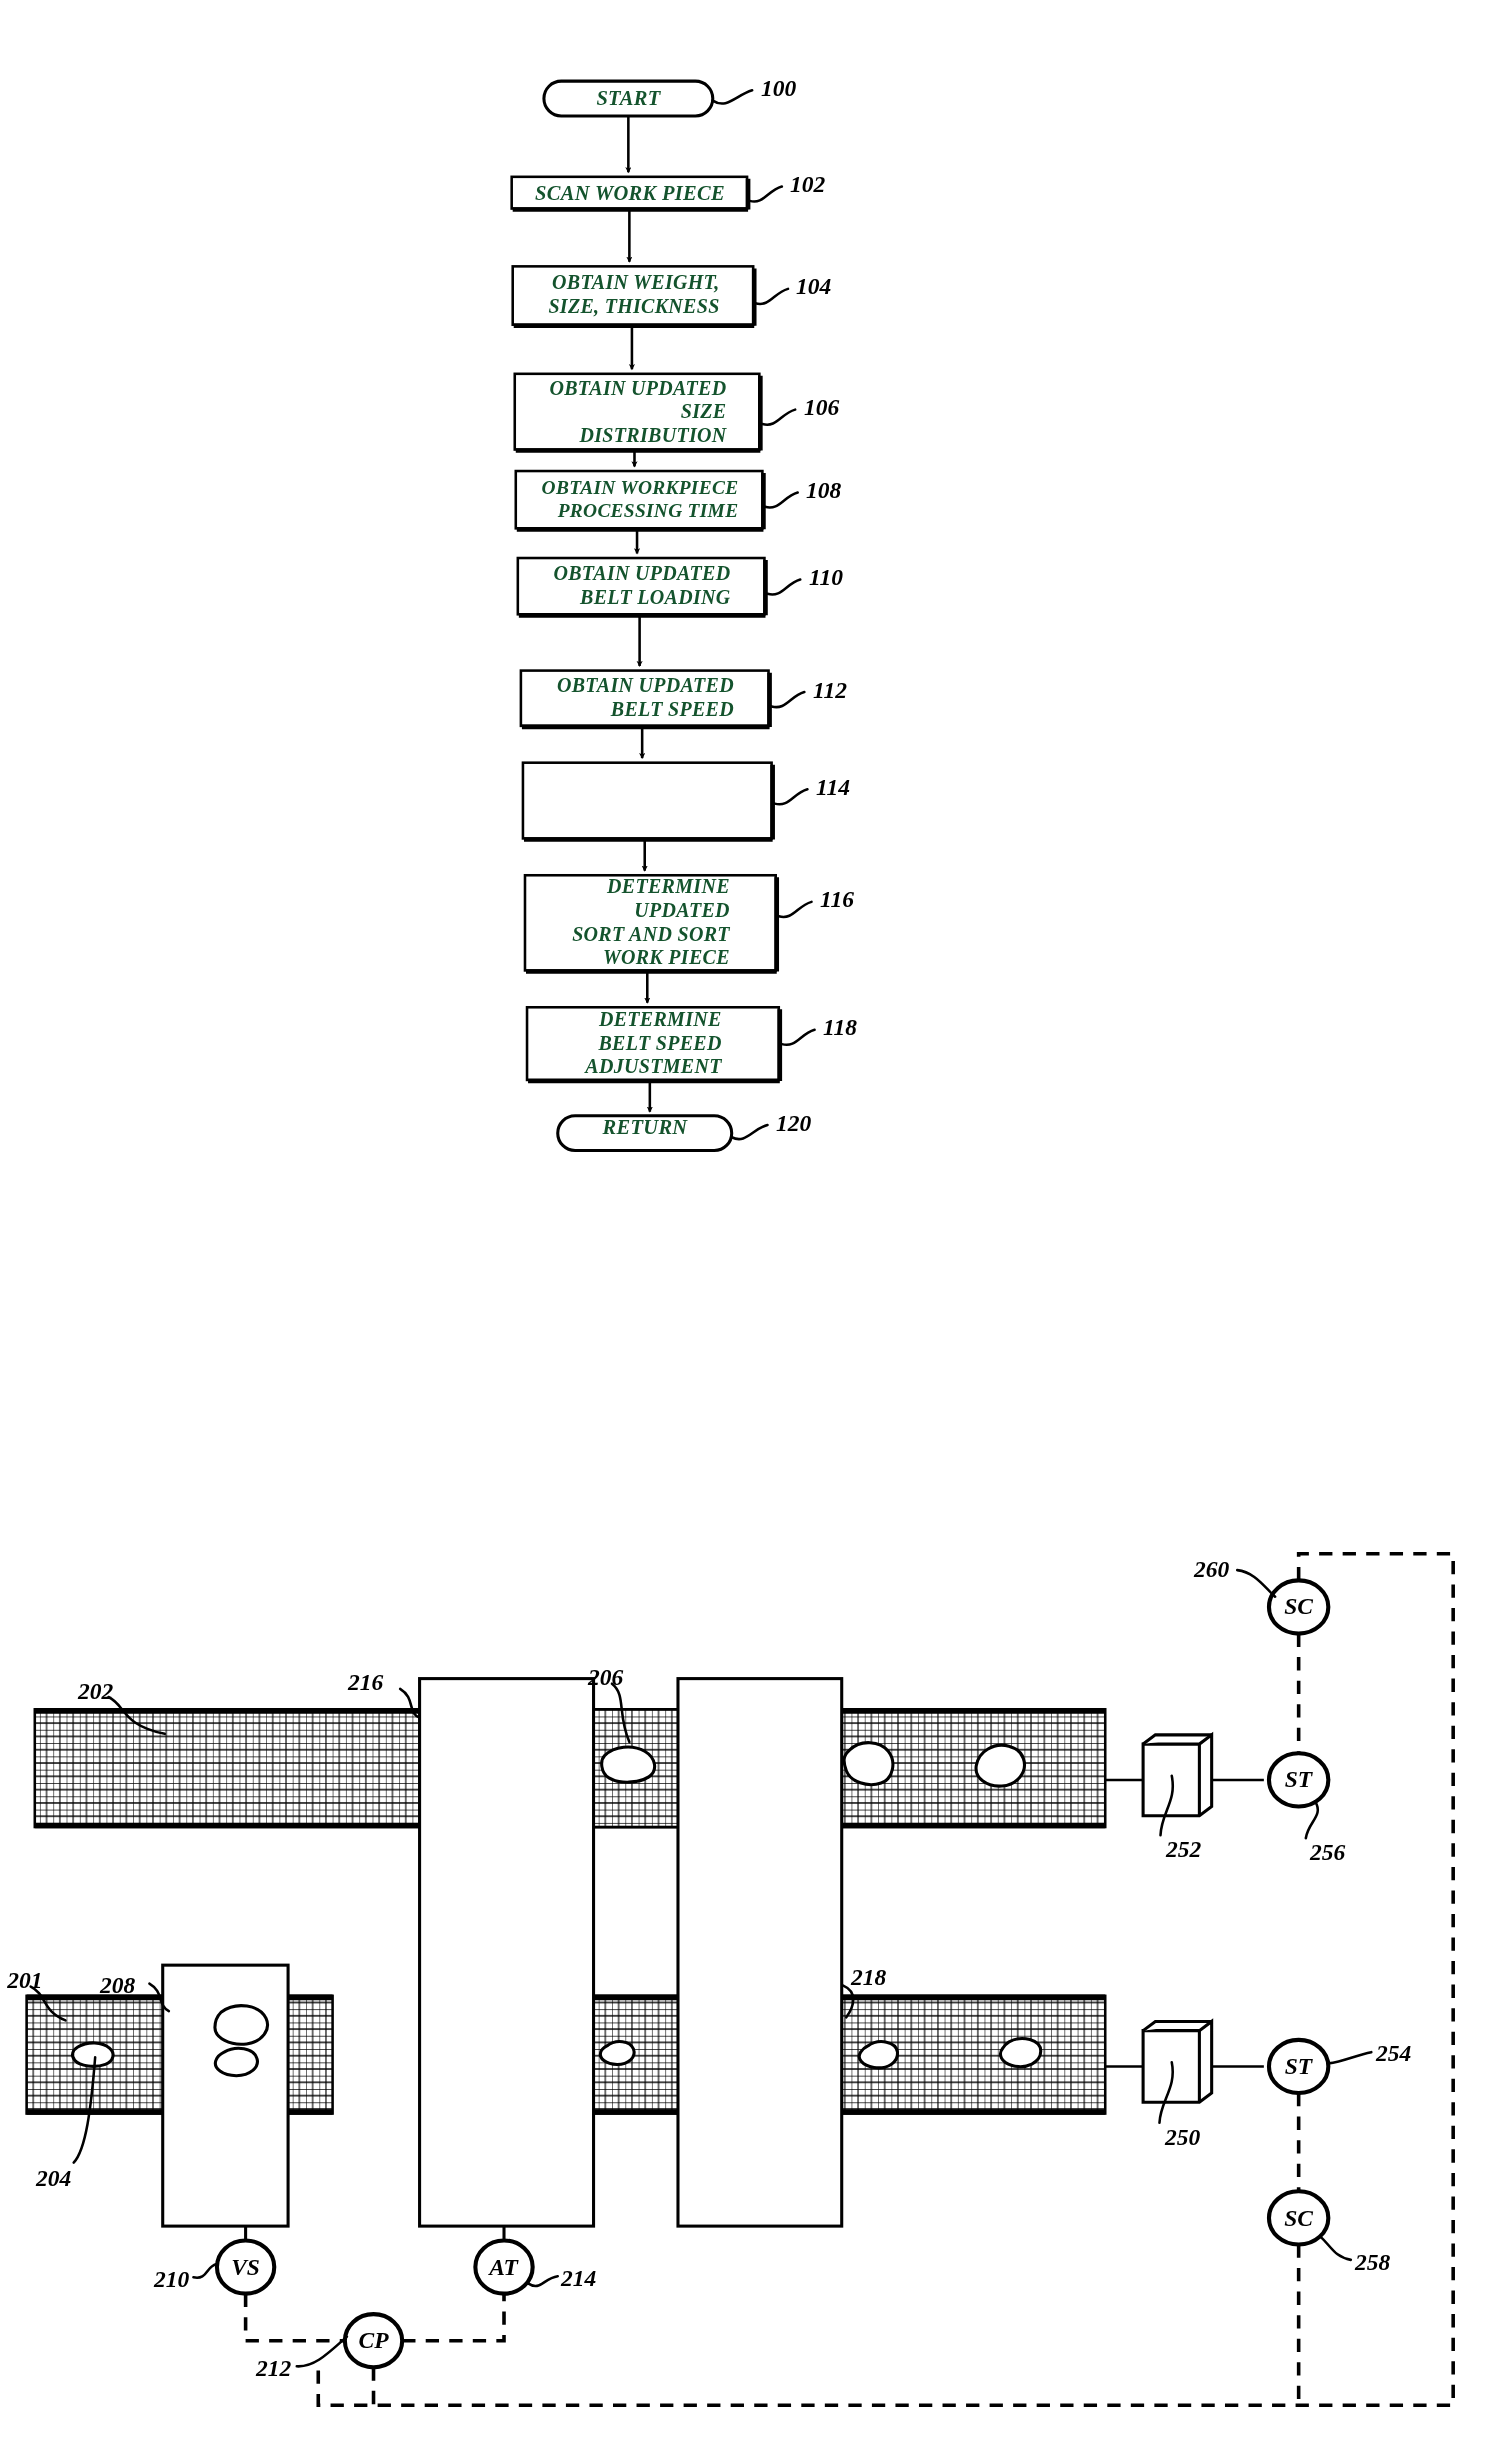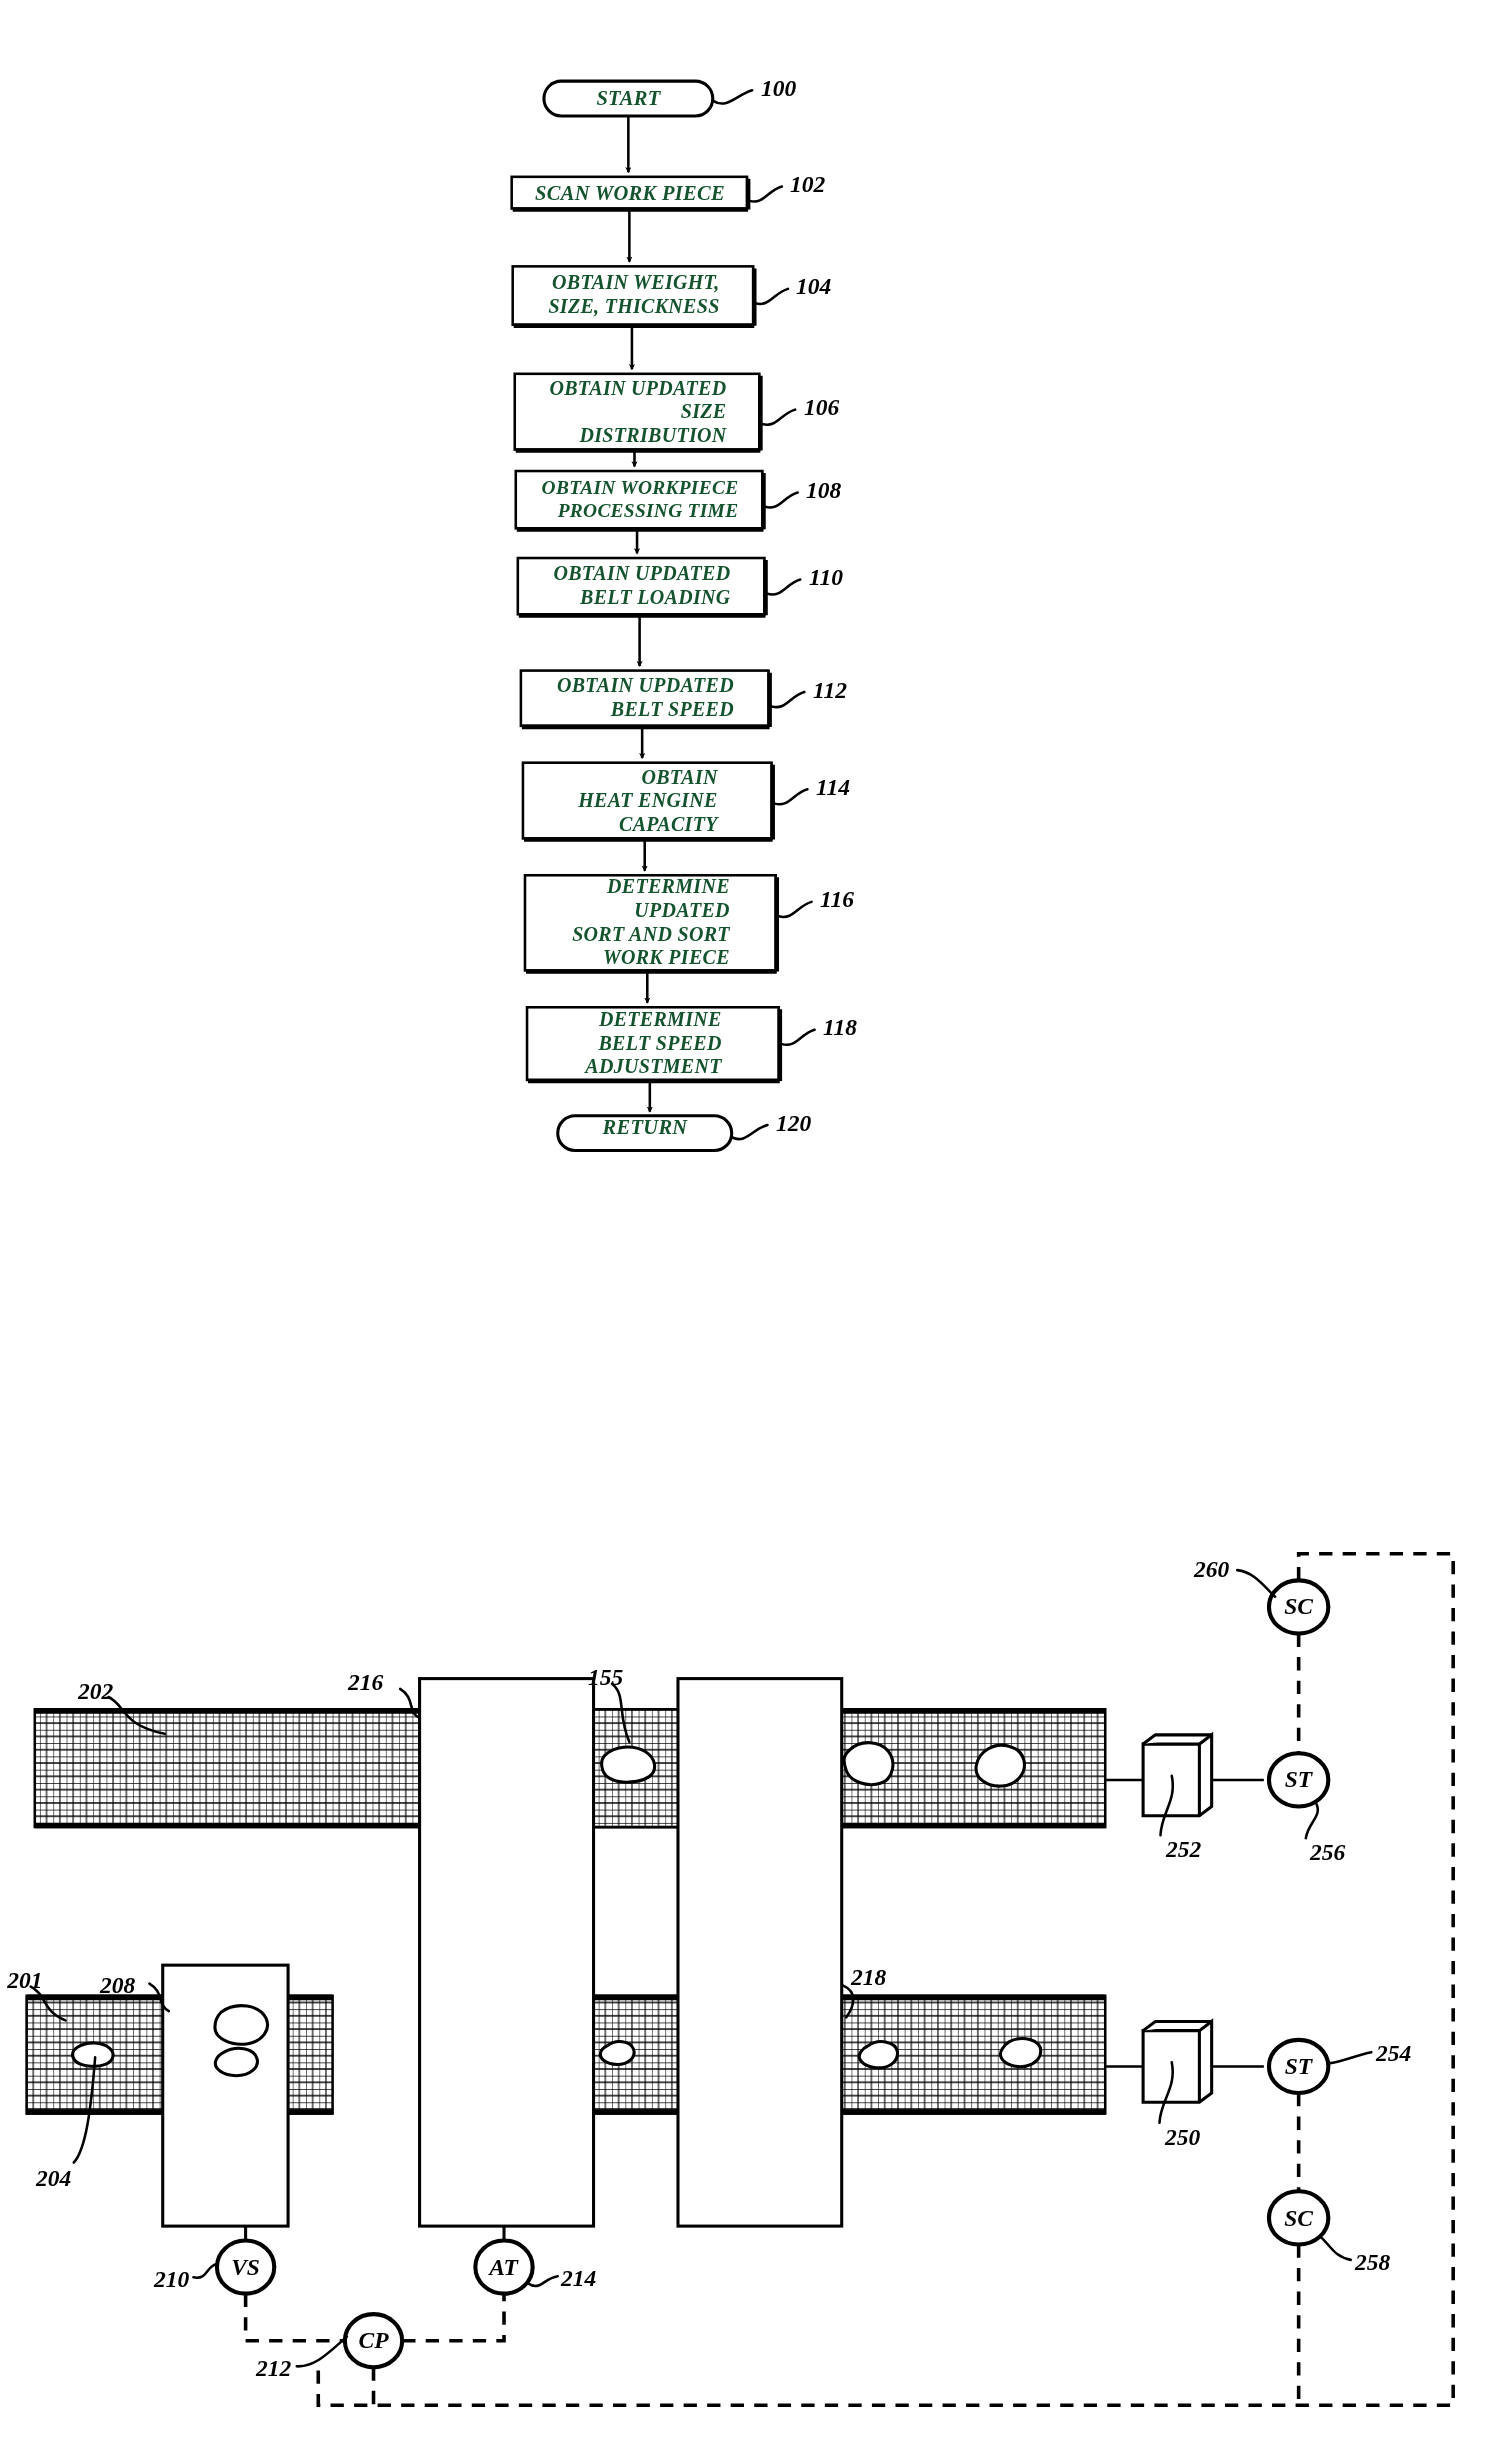--- a/index.html
+++ b/index.html
@@ -121,23 +121,20 @@
 SIZE, THICKNESS</div>
   <div class="nodetext" style="left:515px;top:374px;width:246px;height:76px;font-size:20px;">OBTAIN UPDATED
 SIZE
 DISTRIBUTION</div>
   <div class="nodetext" style="left:516px;top:471px;width:248px;height:57px;font-size:19.4px;">OBTAIN WORKPIECE
 PROCESSING TIME</div>
   <div class="nodetext" style="left:518px;top:558px;width:248px;height:56px;font-size:20px;">OBTAIN UPDATED
 BELT LOADING</div>
   <div class="nodetext" style="left:521px;top:670px;width:249px;height:55px;font-size:20px;">OBTAIN UPDATED
 BELT SPEED</div>
-  <div class="nodetext" style="left:523px;top:763px;width:250px;height:76px;font-size:20px;">OBTAIN
-HEAT ENGINE
-CAPACITY</div>
   <div class="nodetext" style="left:525px;top:875px;width:252px;height:95px;font-size:20px;">DETERMINE
 UPDATED
 SORT AND SORT
 WORK PIECE</div>
   <div class="nodetext" style="left:527px;top:1007px;width:253px;height:73px;font-size:20px;">DETERMINE
 BELT SPEED
 ADJUSTMENT</div>
   <div class="nodetext" style="left:558px;top:1116px;width:174px;height:22px;font-size:20.5px;">RETURN</div>
 
   <div class="refnum" style="left:761px;top:75px;">100</div>
@@ -310,21 +307,21 @@
   <div class="sensorlabel" style="left:1269px;top:1753px;width:59px;height:53px;font-size:23.5px;">ST</div>
   <div class="sensorlabel" style="left:1269px;top:2040px;width:59px;height:53px;font-size:23.5px;">ST</div>
   <div class="sensorlabel" style="left:1269px;top:2192px;width:59px;height:53px;font-size:23.5px;">SC</div>
   <div class="sensorlabel" style="left:217px;top:2241px;width:57px;height:53px;font-size:23.5px;">VS</div>
   <div class="sensorlabel" style="left:475px;top:2241px;width:57px;height:53px;font-size:23.5px;">AT</div>
   <div class="sensorlabel" style="left:345px;top:2314px;width:57px;height:53px;font-size:23.5px;">CP</div>
 
   <div class="refnum" style="left:7.2px;top:1967px;">201</div>
   <div class="refnum" style="left:78px;top:1678px;">202</div>
   <div class="refnum" style="left:36px;top:2165px;">204</div>
-  <div class="refnum" style="left:588px;top:1664px;">155</div>
+  <div class="refnum" style="left:588px;top:1664px;">206</div>
   <div class="refnum" style="left:100px;top:1964px;margin-top:8px;">208</div>
   <div class="refnum" style="left:154px;top:2266px;">210</div>
   <div class="refnum" style="left:256px;top:2355px;">212</div>
   <div class="refnum" style="left:561px;top:2265px;">214</div>
   <div class="refnum" style="left:348px;top:1669px;">216</div>
   <div class="refnum" style="left:851px;top:1964px;">218</div>
   <div class="refnum" style="left:1165px;top:2124px;">250</div>
   <div class="refnum" style="left:1166px;top:1836px;">252</div>
   <div class="refnum" style="left:1376px;top:2040px;">254</div>
   <div class="refnum" style="left:1310px;top:1839px;">256</div>

